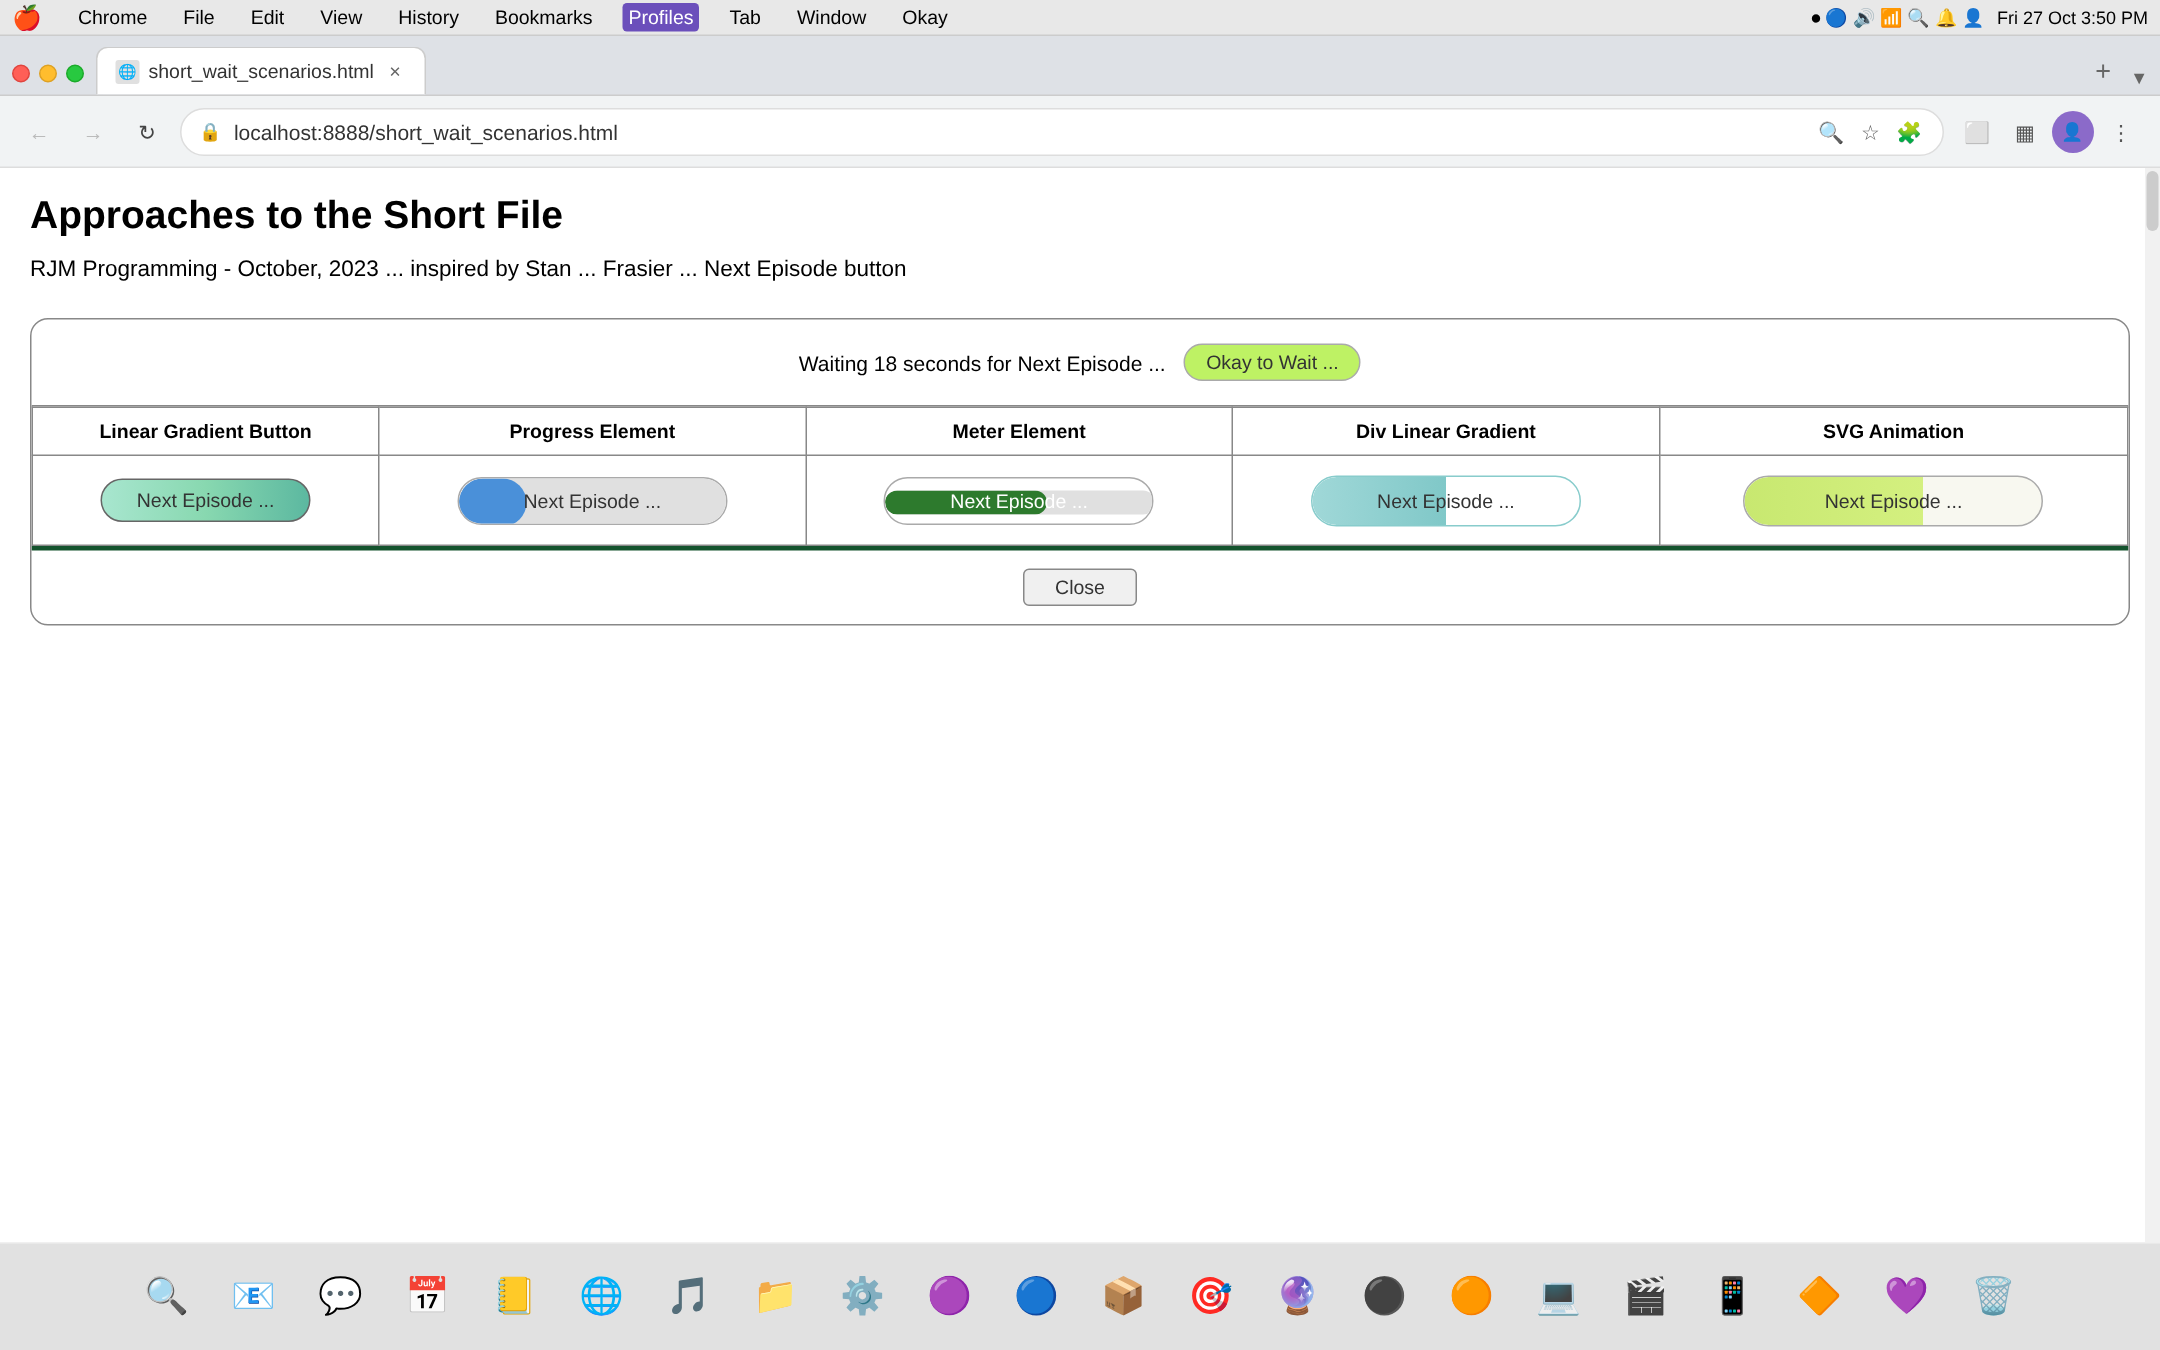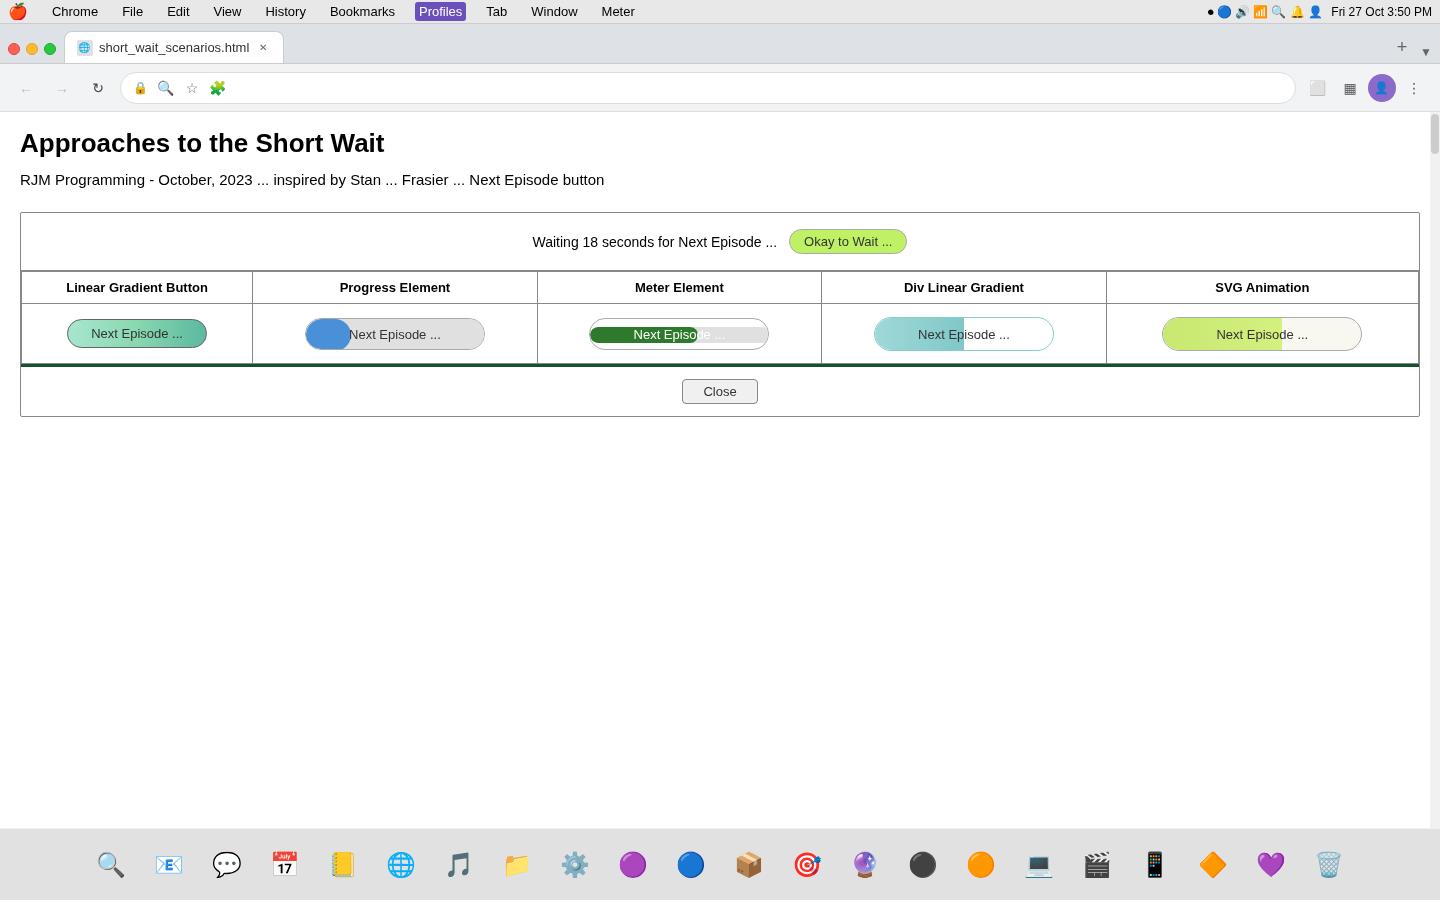--- a/index.html
+++ b/index.html
@@ -236,21 +236,21 @@
     .page-subtitle {
       font-size: 15px;
       font-weight: normal;
       margin-bottom: 24px;
       color: #000;
     }
 
     
     .main-container {
       border: 1px solid #888;
-      border-radius: 2px;
+      border-radius: 12px;
       overflow: hidden;
     }
 
     
     .waiting-header {
       padding: 16px;
       text-align: center;
       display: flex;
       align-items: center;
       justify-content: center;
@@ -512,21 +512,21 @@
   <span class="menu-bar-apple">🍎</span>
   <span class="menu-bar-item">Chrome</span>
   <span class="menu-bar-item">File</span>
   <span class="menu-bar-item">Edit</span>
   <span class="menu-bar-item">View</span>
   <span class="menu-bar-item">History</span>
   <span class="menu-bar-item">Bookmarks</span>
   <span class="menu-bar-item active">Profiles</span>
   <span class="menu-bar-item">Tab</span>
   <span class="menu-bar-item">Window</span>
-  <span class="menu-bar-item">Meter</span>
+  <span class="menu-bar-item">Okay</span>
   <div class="menu-bar-right">
     <span>⏺ 🔵 🔊 📶 🔍 🔔 👤</span>
     <span>Fri 27 Oct  3:50 PM</span>
   </div>
 </div>
 
 <div class="tab-bar">
   <div class="tab-bar-controls">
     <div class="tab-dot red"></div>
     <div class="tab-dot yellow"></div>
@@ -546,36 +546,37 @@
     <div class="tab-expand">▼</div>
   </div>
 </div>
 
 <div class="address-bar">
   <div class="nav-btn disabled">←</div>
   <div class="nav-btn disabled">→</div>
   <div class="nav-btn">↻</div>
   <div class="url-bar">
     <span class="url-lock">🔒</span>
+    <span class="url-text">localhost:8888/short_wait_scenarios.html</span>
     <div class="url-actions">
       <div class="url-icon">🔍</div>
       <div class="url-icon">☆</div>
       <div class="url-icon">🧩</div>
     </div>
   </div>
   <div class="chrome-actions">
     <div class="chrome-action-btn">⬜</div>
     <div class="chrome-action-btn">▦</div>
     <div class="avatar-btn">👤</div>
     <div class="chrome-action-btn">⋮</div>
   </div>
 </div>
 
 <div class="page-content">
-  <h1 class="page-title">Approaches to the Short Wait</h1>
+  <h1 class="page-title">Approaches to the Short File</h1>
   <p class="page-subtitle">RJM Programming - October, 2023 ... inspired by Stan ... Frasier ... Next Episode button</p>
 
   <div class="main-container">
 
     <div class="waiting-header">
       <span class="waiting-text">Waiting 18 seconds for Next Episode ...</span>
       <button class="okay-btn">Okay to Wait ...</button>
     </div>
 
     <table class="demo-table">

